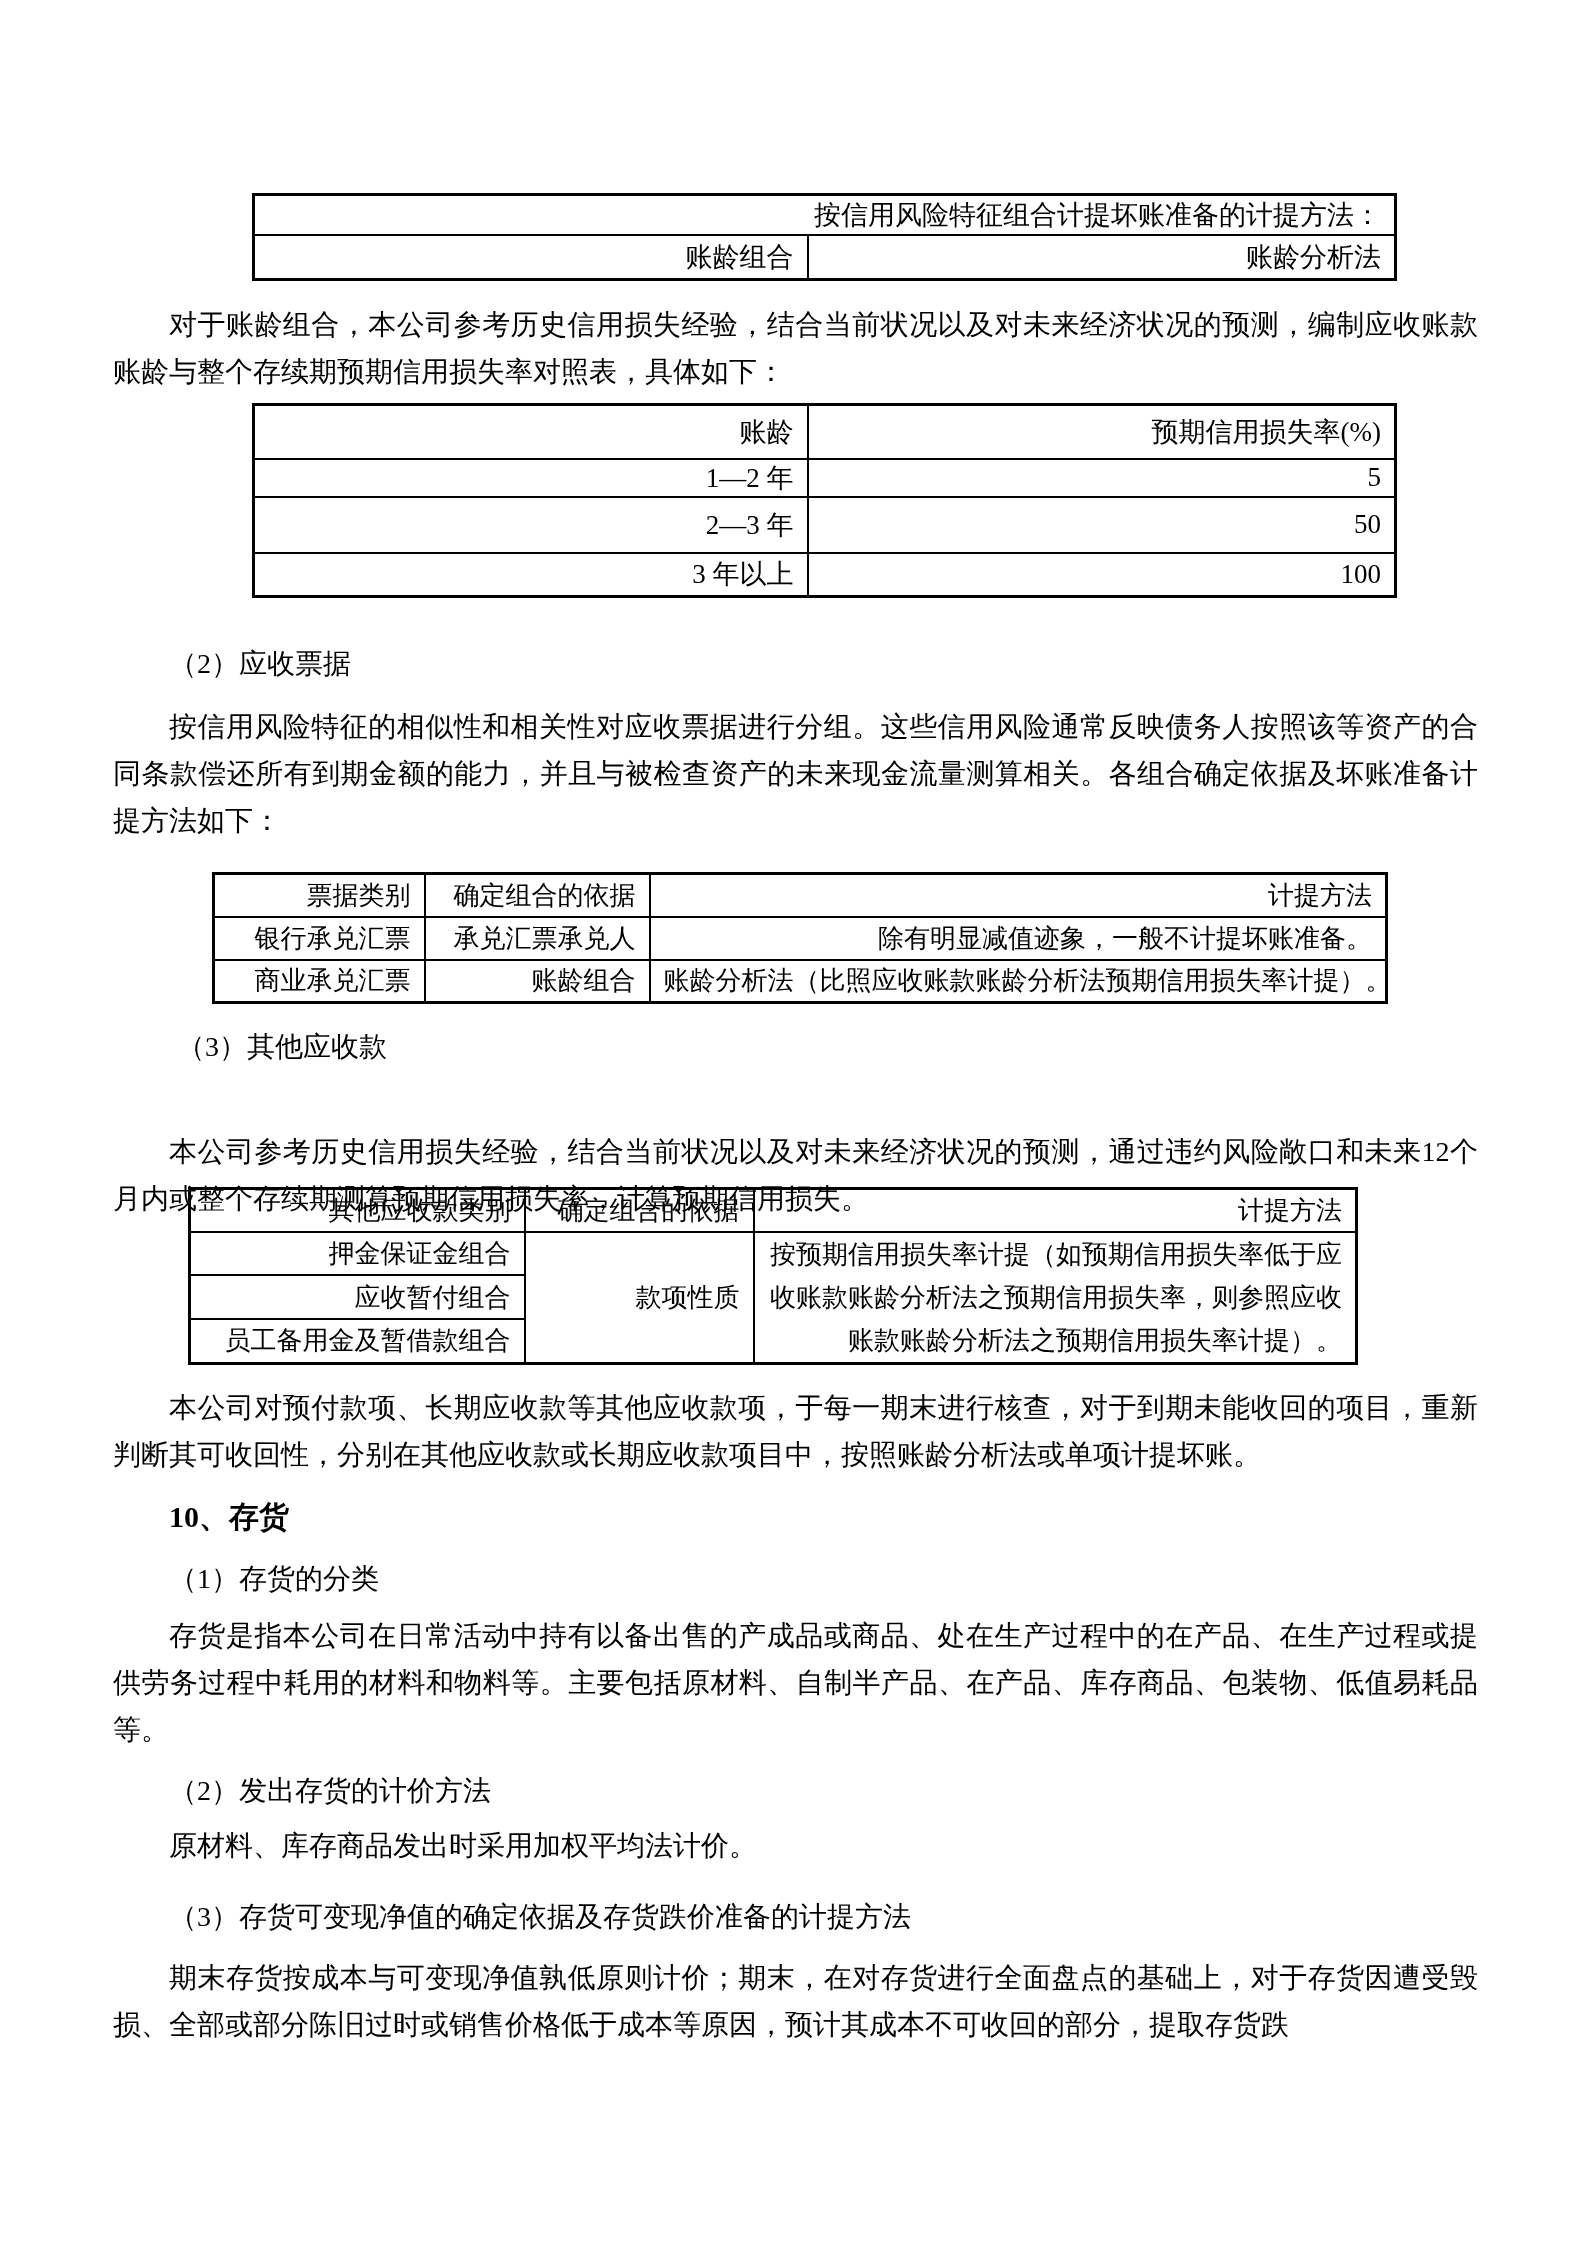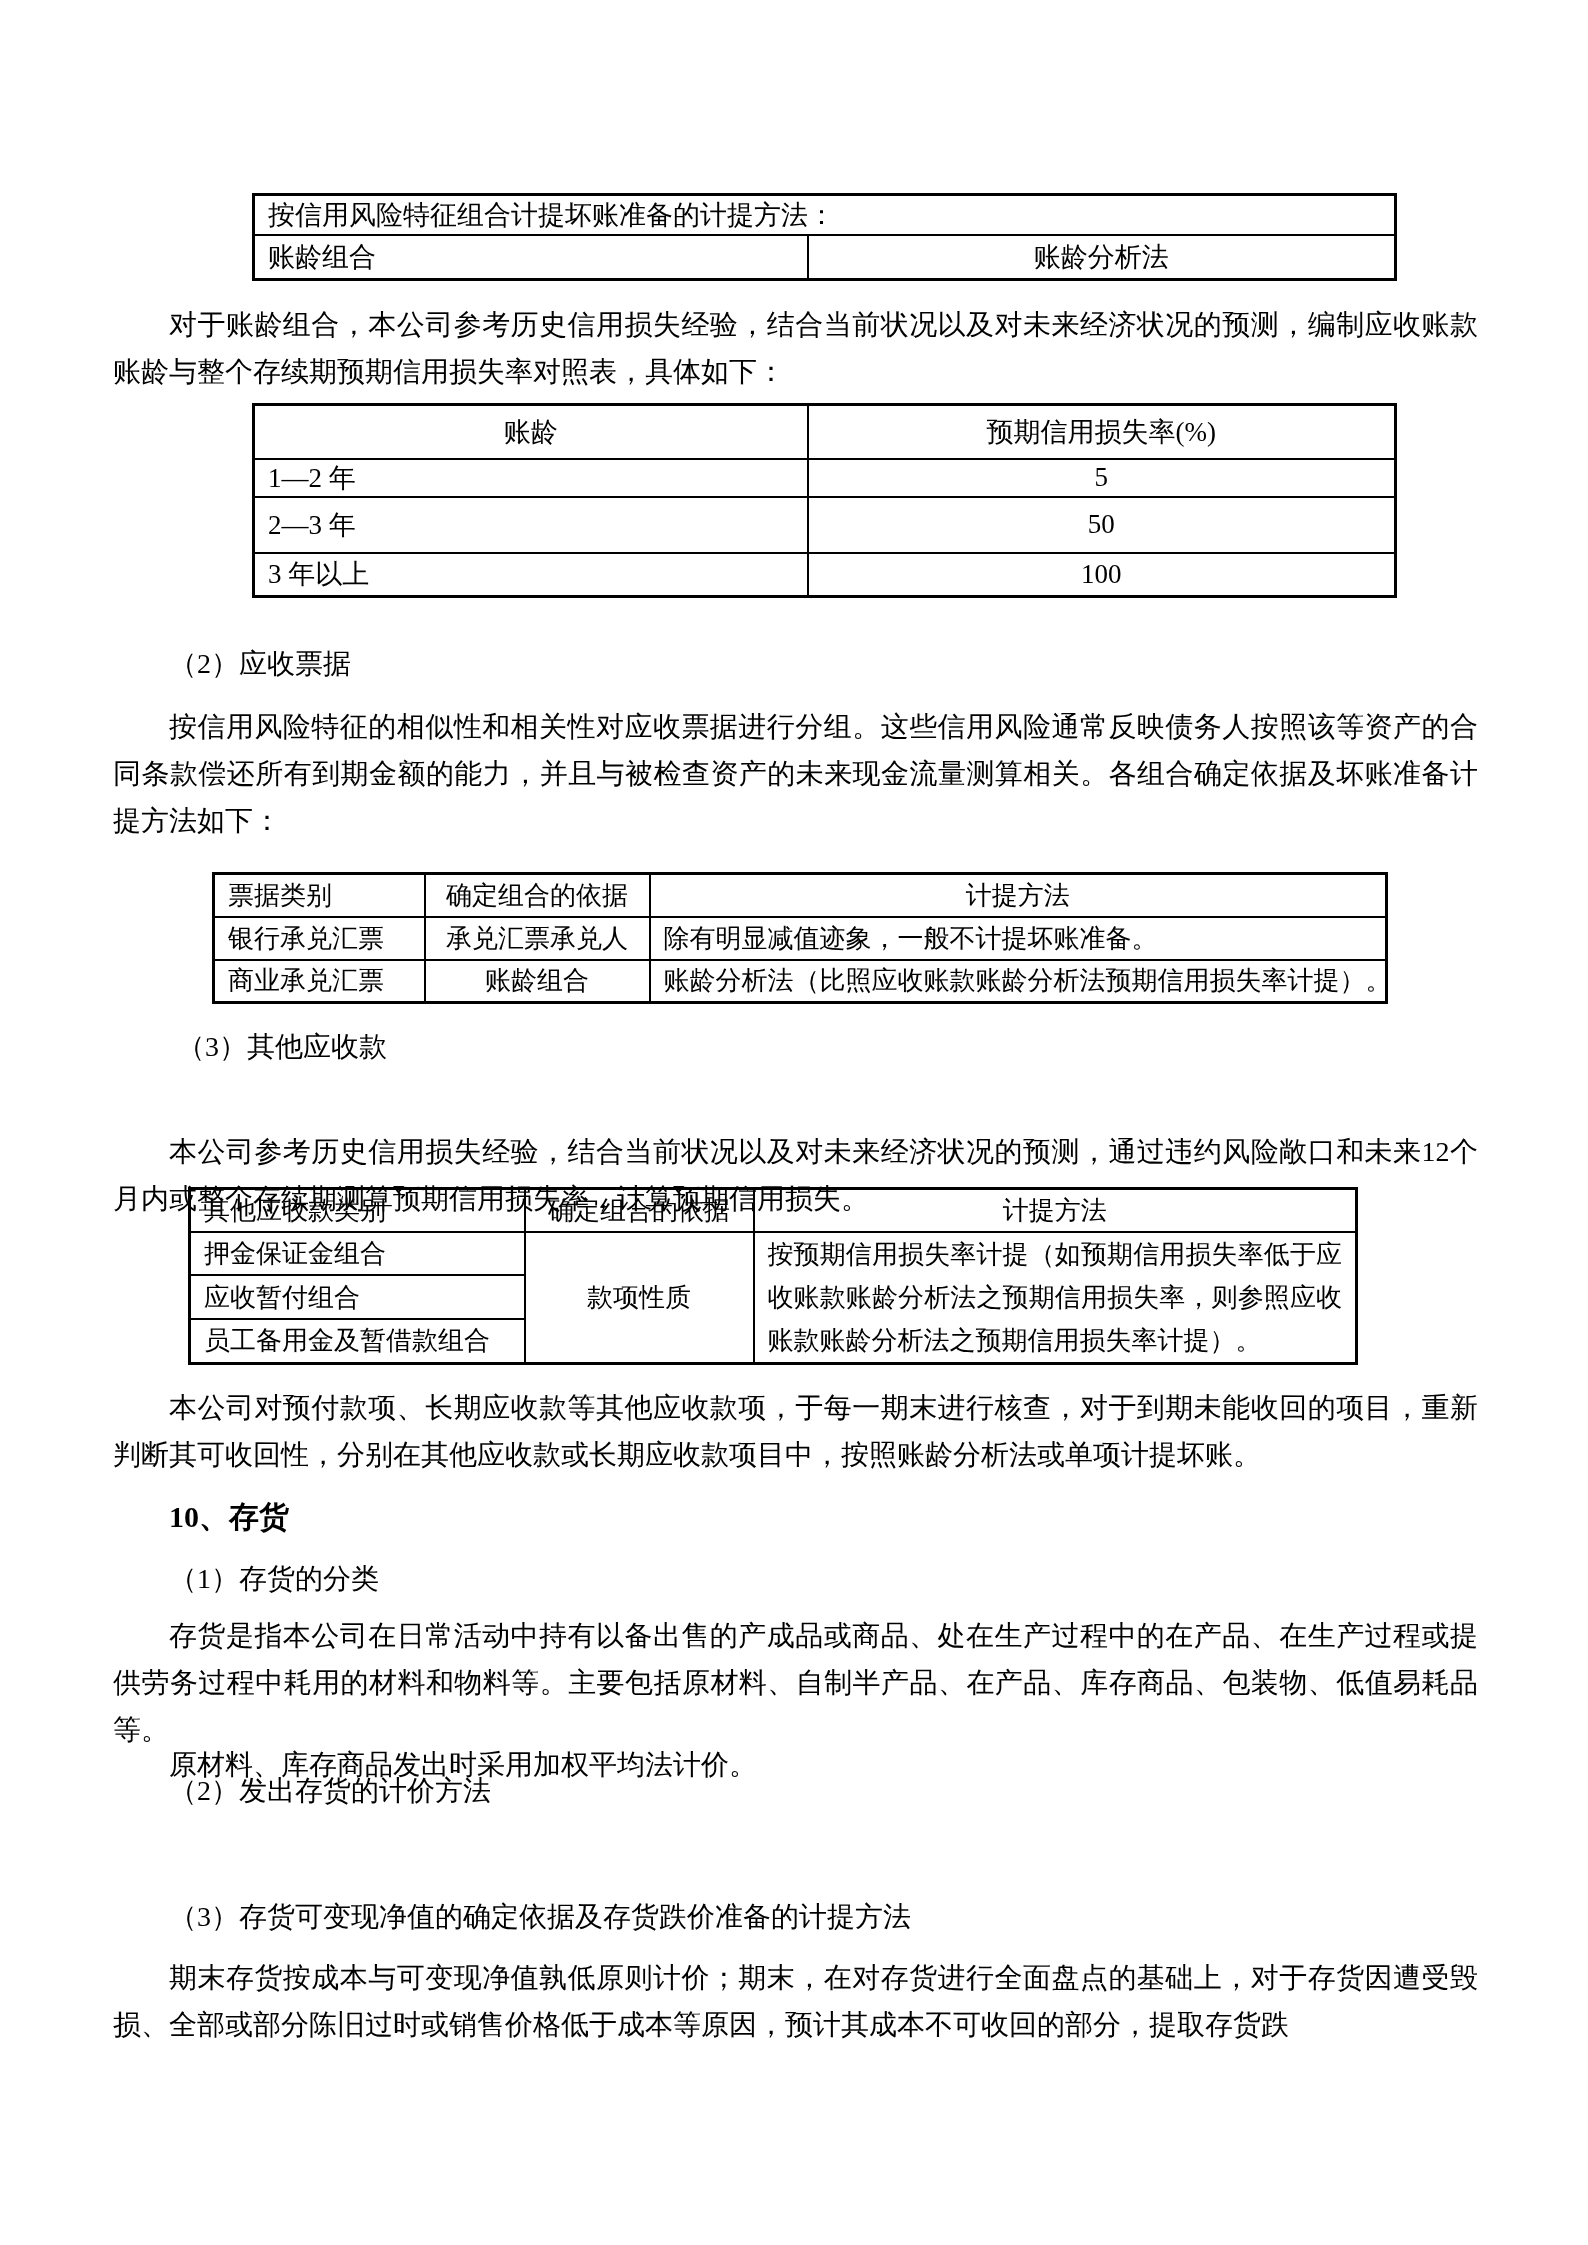--- a/index.html
+++ b/index.html
@@ -41,20 +41,21 @@
   table.doc {
     border-collapse: collapse;
     table-layout: fixed;
     border: 3px solid #000;
   }
   table.doc td {
     border: 2px solid #000;
     vertical-align: middle;
     padding: 0 13px;
     overflow: hidden;
+    text-align: right;
   }
   table.t12 { font-size: 27px; }
   table.t34 { font-size: 26px; }
   .cell-left   { text-align: left; }
   .cell-center { text-align: center; }
   .nowrap { white-space: nowrap; }
   .method-merged {
     line-height: 43px;
     text-align: justify;
     word-break: break-all;
@@ -170,19 +171,19 @@
   <div class="para abs" style="left:113px; top:1384px; width:1365px;">本公司对预付款项、长期应收款等其他应收款项，于每一期末进行核查，对于到期未能收回的项目，重新判断其可收回性，分别在其他应收款或长期应收款项目中，按照账龄分析法或单项计提坏账。</div>
 
   <div class="mainhead abs" style="left:169px; top:1494px;">10、存货</div>
 
   <div class="subhead abs" style="left:169px; top:1556px;">（1）存货的分类</div>
 
   <div class="para abs" style="left:113px; top:1612px; width:1365px;">存货是指本公司在日常活动中持有以备出售的产成品或商品、处在生产过程中的在产品、在生产过程或提供劳务过程中耗用的材料和物料等。主要包括原材料、自制半产品、在产品、库存商品、包装物、低值易耗品等。</div>
 
   <div class="subhead abs" style="left:169px; top:1768px;">（2）发出存货的计价方法</div>
 
-  <div class="para abs" style="left:113px; top:1741px; width:1365px;">原材料、库存商品发出时采用加权平均法计价。</div>
+  <div class="para abs" style="left:113px; top:1822px; width:1365px;">原材料、库存商品发出时采用加权平均法计价。</div>
 
   <div class="subhead abs" style="left:169px; top:1894px;">（3）存货可变现净值的确定依据及存货跌价准备的计提方法</div>
 
   <div class="para abs" style="left:113px; top:1954px; width:1365px;">期末存货按成本与可变现净值孰低原则计价；期末，在对存货进行全面盘点的基础上，对于存货因遭受毁损、全部或部分陈旧过时或销售价格低于成本等原因，预计其成本不可收回的部分，提取存货跌</div>
 
 </div>
 
 </body></html>

